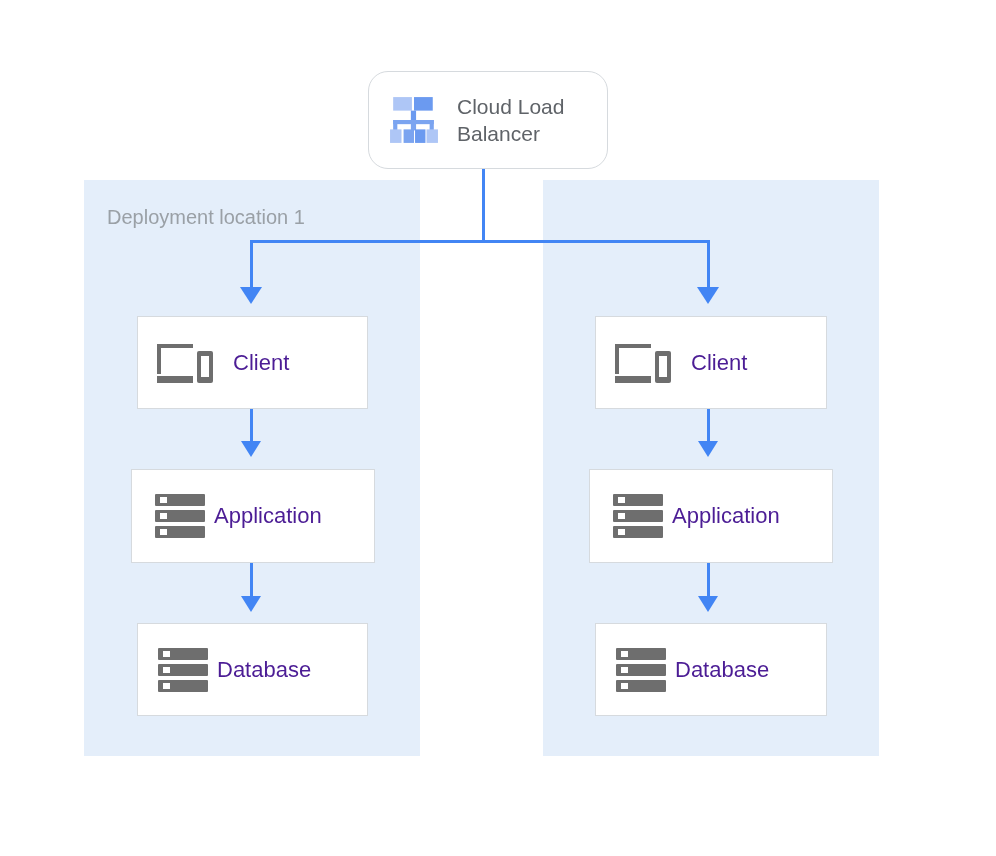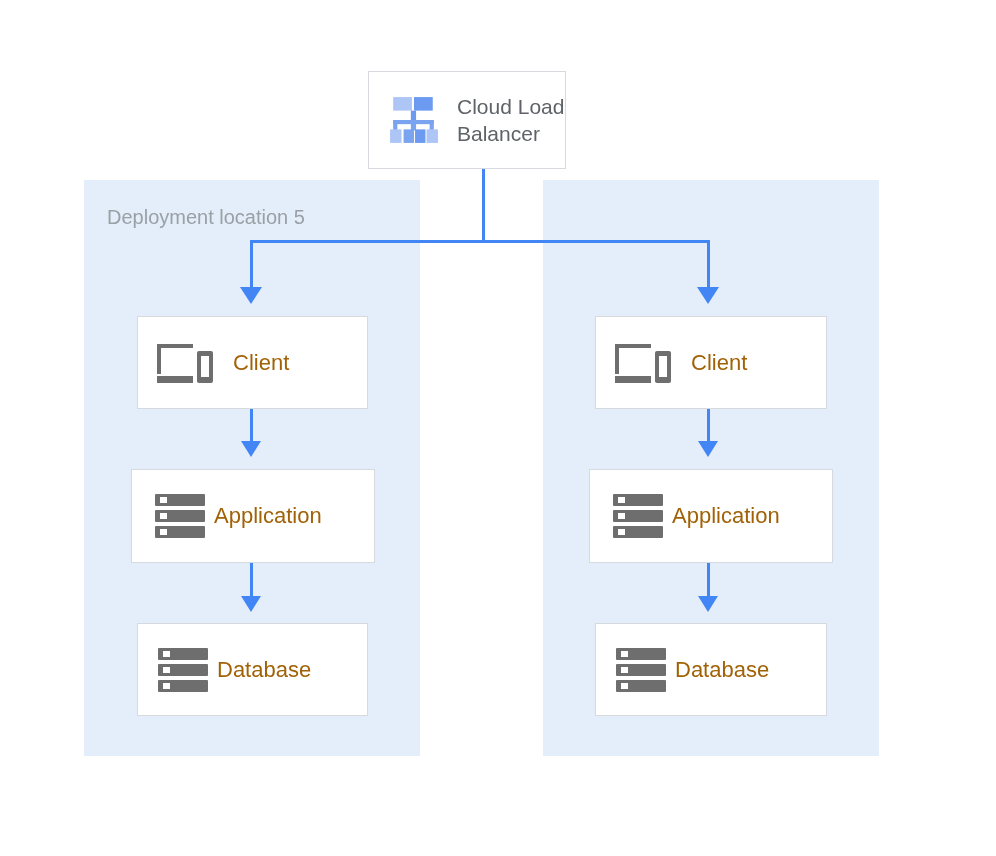--- a/index.html
+++ b/index.html
@@ -43,31 +43,32 @@
     align-items: center;
   }
   .node .node-icon {
     flex: 0 0 auto;
     display: flex;
     align-items: center;
     justify-content: center;
   }
   .node .node-label {
     font-size: 22px;
-    color: #a16207;
+    color: #4c1d95;
     white-space: nowrap;
   }
 
   
   #node-load-balancer {
     left: 368px;
     top: 71px;
-    width: 198px;
+    width: 240px;
     height: 98px;
     padding: 0 0 0 18px;
+    border-radius: 20px;
   }
   #node-load-balancer .node-icon { width: 54px; height: 54px; }
   #node-load-balancer .node-label {
     color: #5f6368;
     font-size: 21px;
     line-height: 27px;
     white-space: normal;
     margin-left: 16px;
     max-width: 120px;
   }
@@ -107,21 +108,21 @@
     border-right-width: 10px;
     border-top-width: 16px;
   }
 </style>
 </head>
 <body>
 
 <div id="diagram">
 
   <div class="zone" id="zone-1" style="left:84px; top:180px; width:336px; height:576px;"></div>
-  <div class="zone-label" id="zone-1-label" style="left:107px; top:205px;">Deployment location 5</div>
+  <div class="zone-label" id="zone-1-label" style="left:107px; top:205px;">Deployment location 1</div>
 
   <div class="zone" id="zone-2" style="left:543px; top:180px; width:336px; height:576px;"></div>
 
   <div class="conn conn-v" style="left:482px; top:169px; width:3px; height:73px;"></div>
 
   <div class="conn conn-h" style="left:250px; top:240px; width:235px; height:3px;"></div>
 
   <div class="conn conn-h" style="left:482px; top:240px; width:228px; height:3px;"></div>
 
   <div class="conn conn-v" style="left:250px; top:240px; width:3px; height:50px;"></div>

